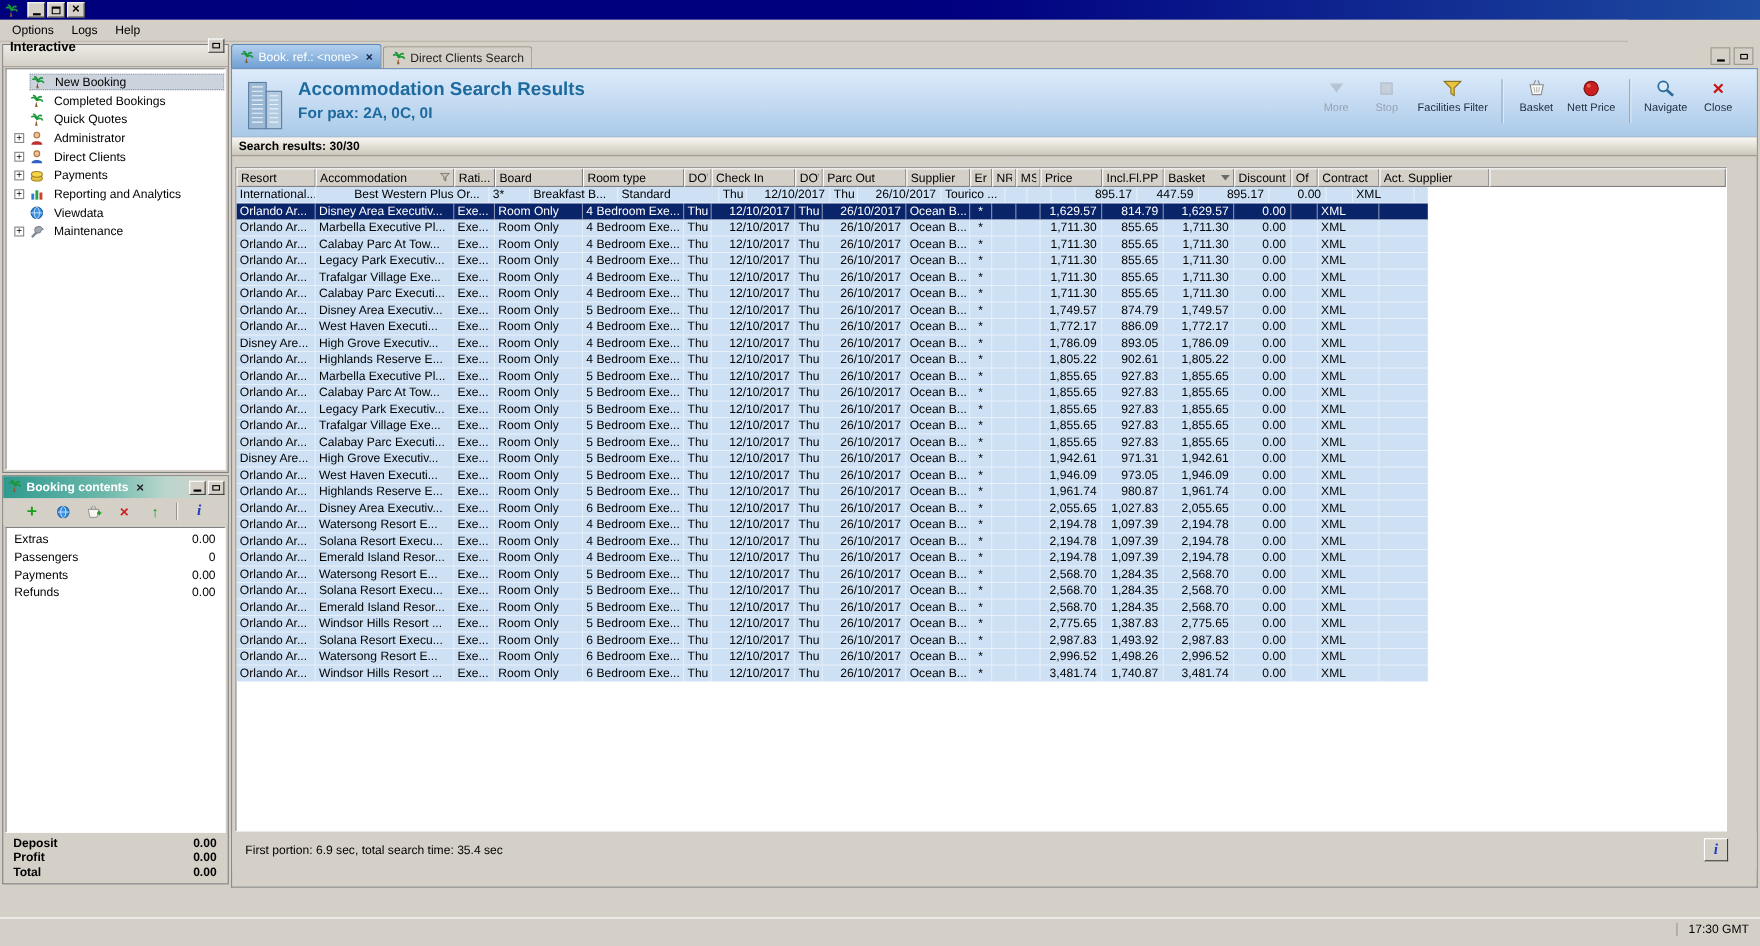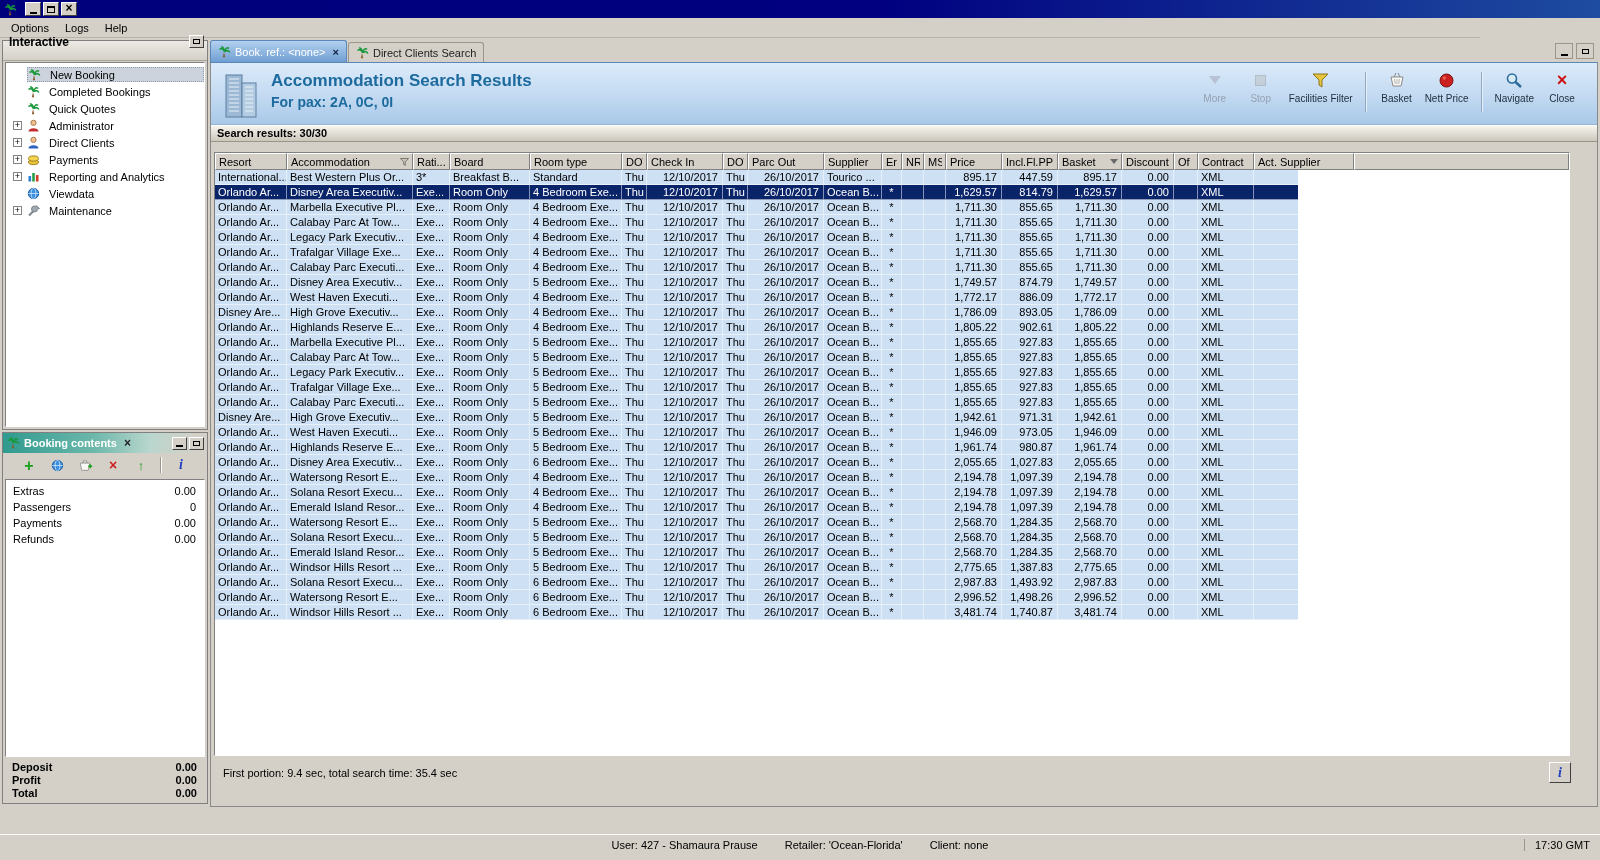--- a/index.html
+++ b/index.html
@@ -548,21 +548,21 @@
             <span class="thl">Contract</span>
           </div>
           <div class="th" style="width: 100px;">
             <span class="thl">Act. Supplier</span>
           </div>
           <div class="th fill"></div>
         </div>
       <div>
           <div class="tr">
             <div class="td" style="width: 72px;">International...</div>
-            <div class="td" style="width: 126px;">Best Western Plus Or...</div>
+            <div class="td" style="width: 126px; margin-left: 32px;">Best Western Plus Or...</div>
             <div class="td" style="width: 37px;">3*</div>
             <div class="td" style="width: 80px;">Breakfast B...</div>
             <div class="td" style="width: 92px;">Standard</div>
             <div class="td" style="width: 25px;">Thu</div>
             <div class="td num" style="width: 76px;">12/10/2017</div>
             <div class="td" style="width: 25px;">Thu</div>
             <div class="td num" style="width: 76px;">26/10/2017</div>
             <div class="td" style="width: 58px;">Tourico ...</div>
             <div class="td ctr" style="width: 20px;"></div>
             <div class="td ctr" style="width: 22px;"></div>
@@ -1210,30 +1210,25 @@
             <div class="td num" style="width: 64px;">3,481.74</div>
             <div class="td num" style="width: 52px;">0.00</div>
             <div class="td" style="width: 24px;"></div>
             <div class="td" style="width: 56px;">XML</div>
             <div class="td" style="width: 100px;"></div>
           </div>
         </div>
     </div>
 
     <div class="footerbar">
-      <span class="footer-text">First portion: 9.4 sec, total search time: 35.4 sec</span>
+      <span class="footer-text">First portion: 6.9 sec, total search time: 35.4 sec</span>
       <span class="info-btn raised">
           <span class="info-i">i</span>
         </span>
     </div>
 
   </div>
 
   <div class="statusbar">
-    <div class="status-center">
-      <span>User: 427 - Shamaura Prause</span>
-      <span>Retailer: 'Ocean-Florida'</span>
-      <span>Client: none</span>
-    </div>
     <span class="status-clock">17:30 GMT</span>
   </div>
 
 </div>
 
 </body></html>

